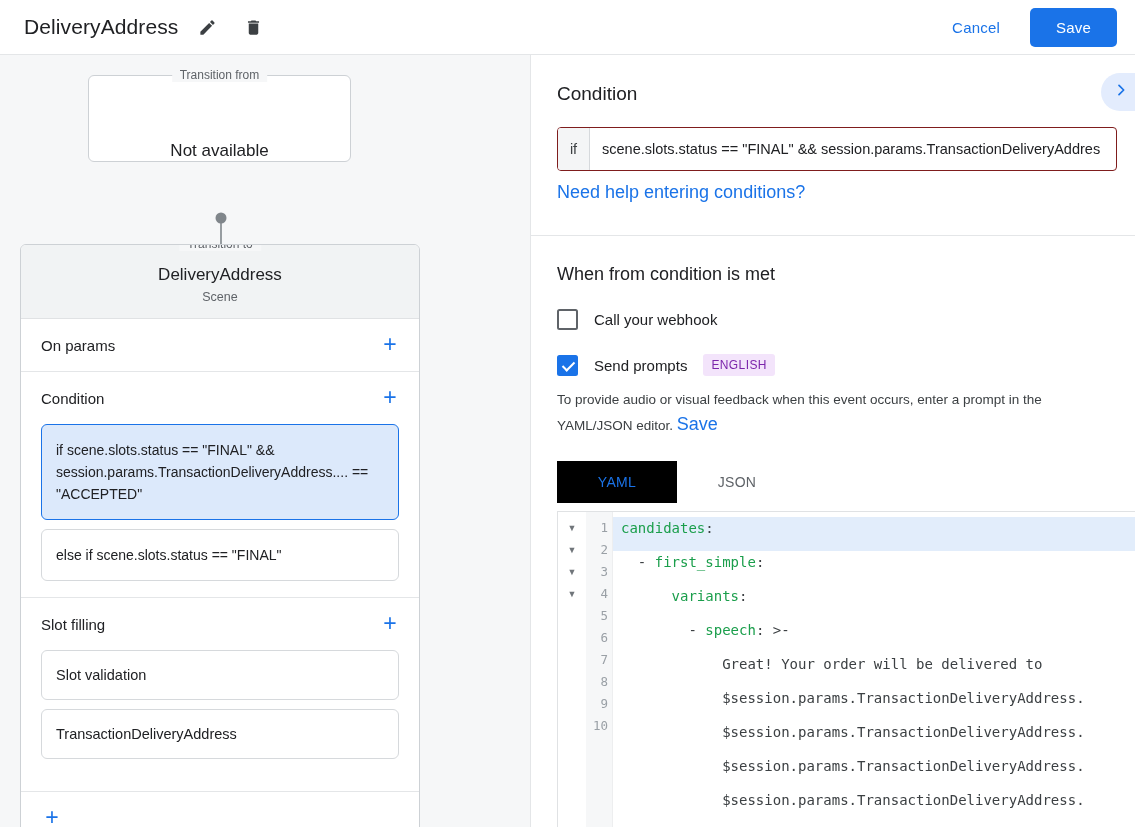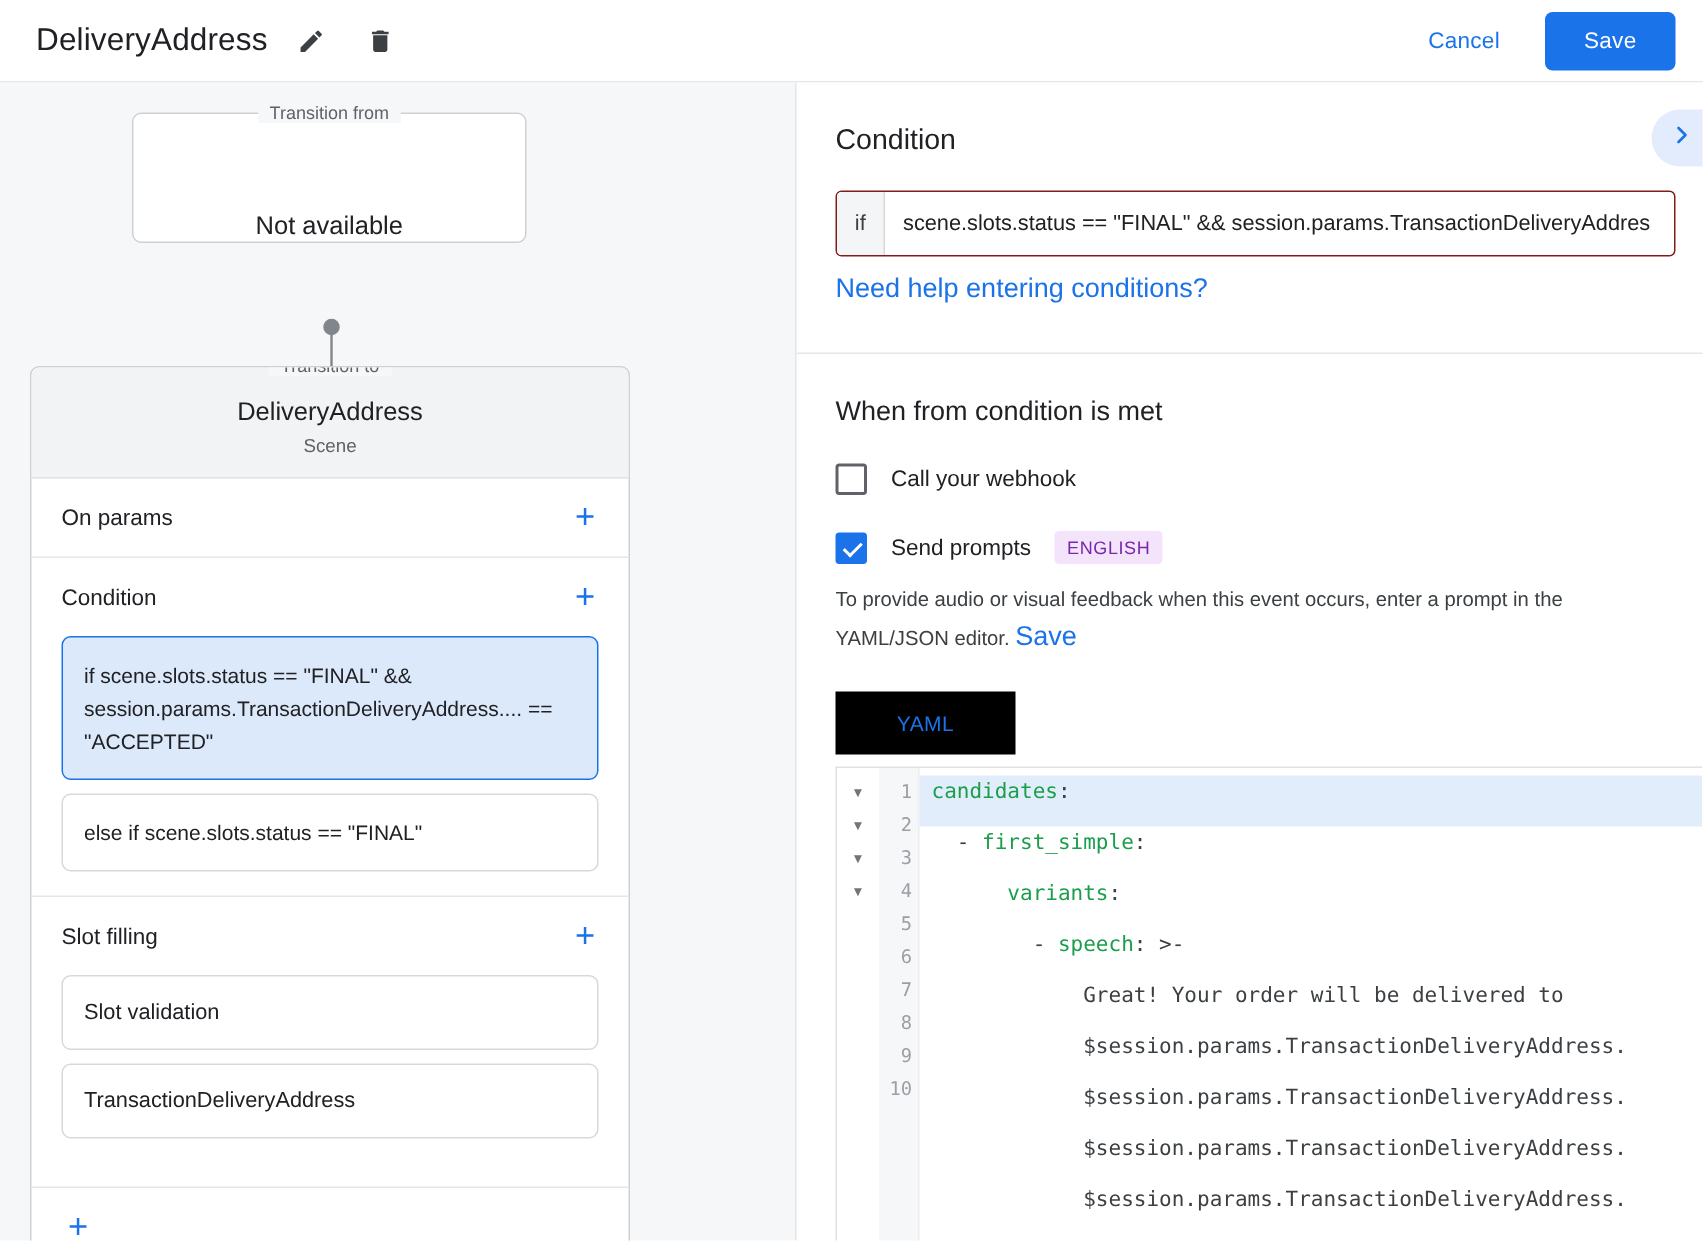--- a/index.html
+++ b/index.html
@@ -503,20 +503,21 @@
     <div class="lang-badge">ENGLISH</div>
   </div>
 
   <div class="rp-desc">
     <span>To provide audio or visual feedback when this event occurs, enter a prompt in the YAML/JSON editor.</span>
     <a class="link">Save</a>
   </div>
 
   <div class="tabs">
     <div class="tab active">YAML</div>
+    <div class="tab">JSON</div>
   </div>
 
   <div class="editor">
     <div class="fold-col">
         <div class="fold">▼</div>
         <div class="fold">▼</div>
         <div class="fold">▼</div>
         <div class="fold">▼</div>
         <div class="fold"></div>
         <div class="fold"></div>

